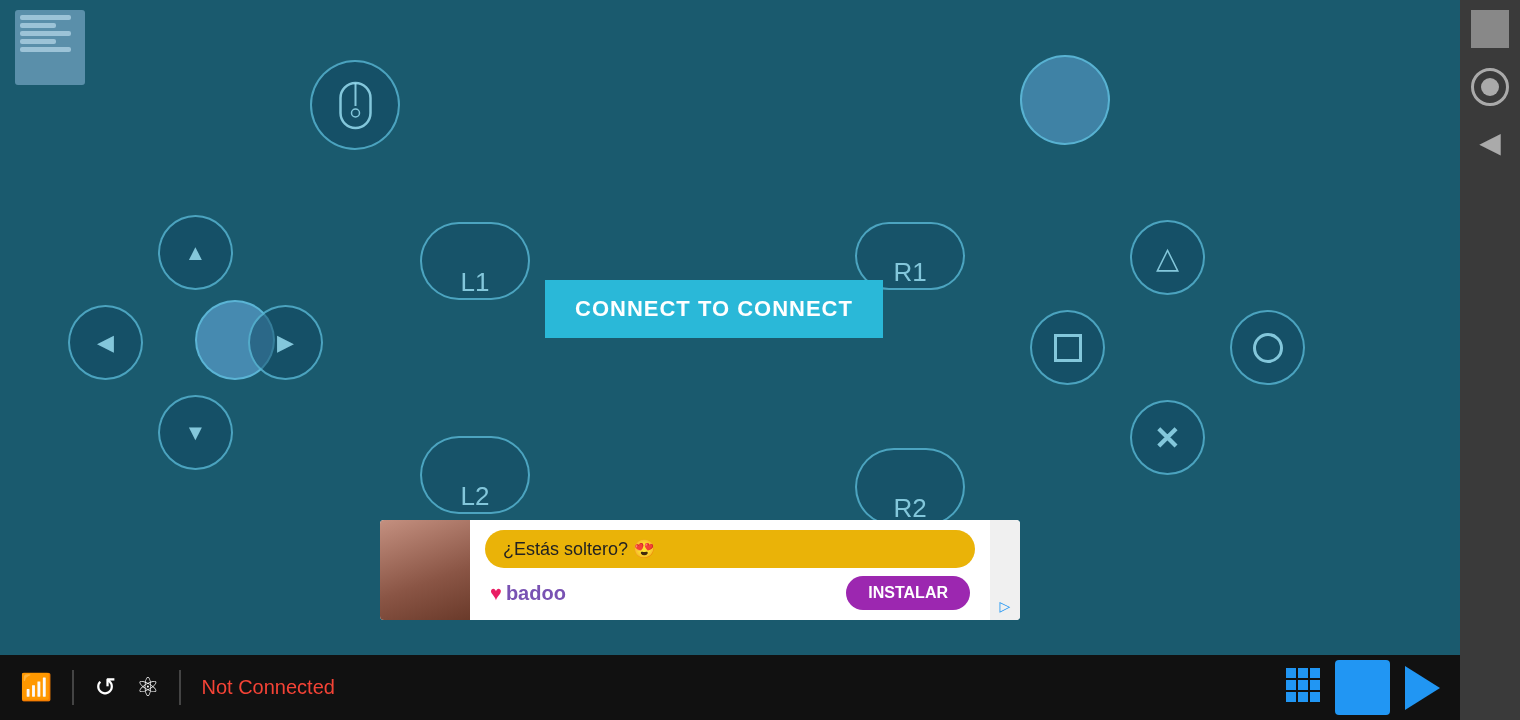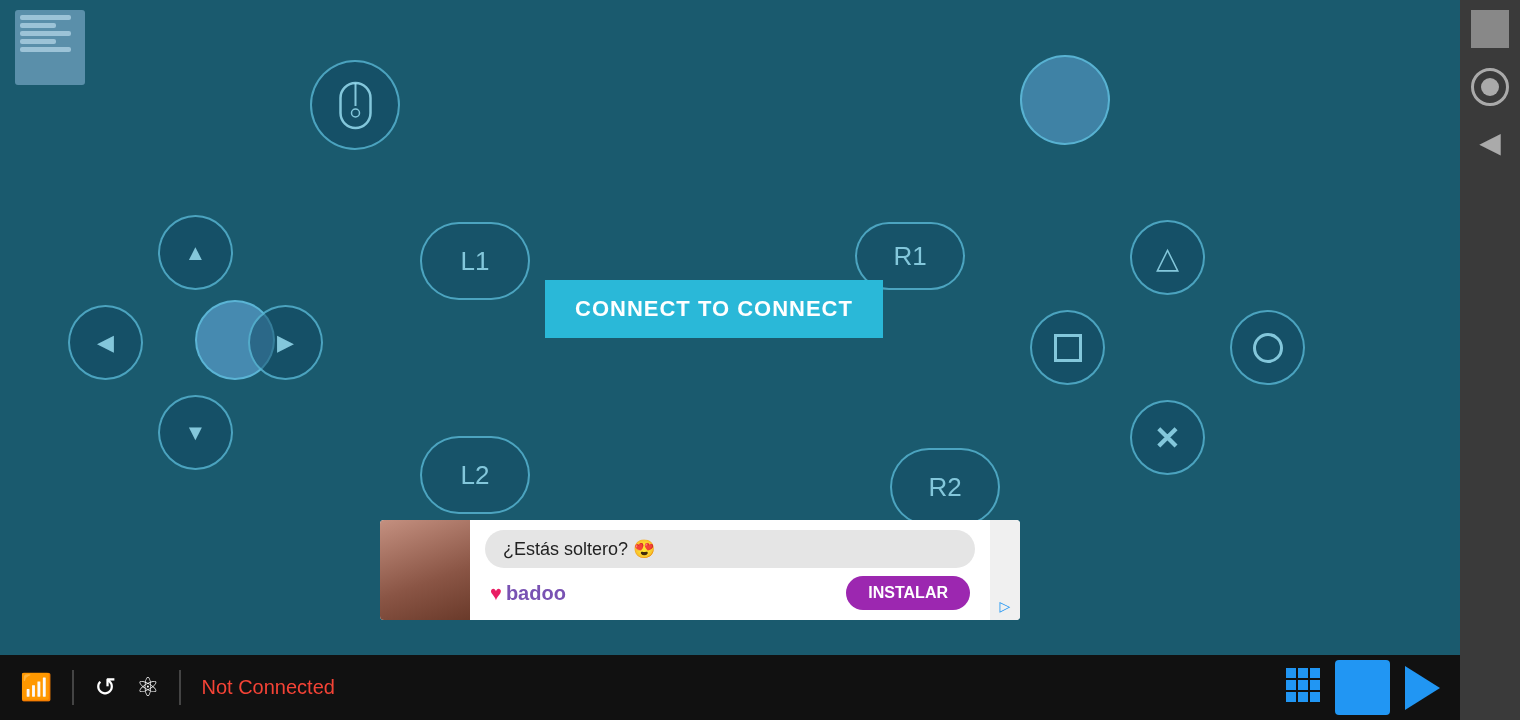--- a/index.html
+++ b/index.html
@@ -177,21 +177,21 @@
 
     #ad-content {
       flex: 1;
       display: flex;
       flex-direction: column;
       gap: 8px;
       padding: 0 5px;
     }
 
     #ad-message-bubble {
-      background: #e5e5e5;
+      background: #eab308;
       border-radius: 20px;
       padding: 8px 18px;
       font-size: 18px;
       color: #222;
       font-family: sans-serif;
       white-space: nowrap;
     }
 
     #ad-brand-area {
       display: flex;
@@ -385,21 +385,21 @@
       background: rgba(200, 230, 245, 0.6);
       border-radius: 2px;
     }
     .file-line.short { width: 60%; }
 
     
     .ctrl-oval {
       border-radius: 40px;
       border: 2.5px solid rgba(100, 200, 230, 0.7);
       display: flex;
-      align-items: center;
+      align-items: flex-end;
       justify-content: center;
       position: absolute;
       color: rgba(150, 220, 240, 0.85);
       background: rgba(15, 70, 95, 0.3);
     }
 
     
     .mouse-svg {
       width: 45px;
       height: 55px;
@@ -471,21 +471,21 @@
     </div>
 
     <div class="ctrl-circle ctrl-circle-medium" style="position:absolute;right:255px;top:400px;">
       <span class="cross-symbol">✕</span>
     </div>
 
     <div class="ctrl-oval" style="left:420px;top:436px;width:110px;height:78px;">
       <span class="ctrl-label">L2</span>
     </div>
 
-    <div class="ctrl-oval" style="left:890px;top:448px;width:110px;height:78px;">
+    <div class="ctrl-oval" style="left:855px;top:448px;width:110px;height:78px;">
       <span class="ctrl-label">R2</span>
     </div>
 
     <div id="ad-banner">
       <div id="ad-avatar">
         <div id="ad-avatar-img"></div>
       </div>
       <div id="ad-content">
         <div id="ad-message-bubble">¿Estás soltero? 😍</div>
         <div id="ad-brand-area">

